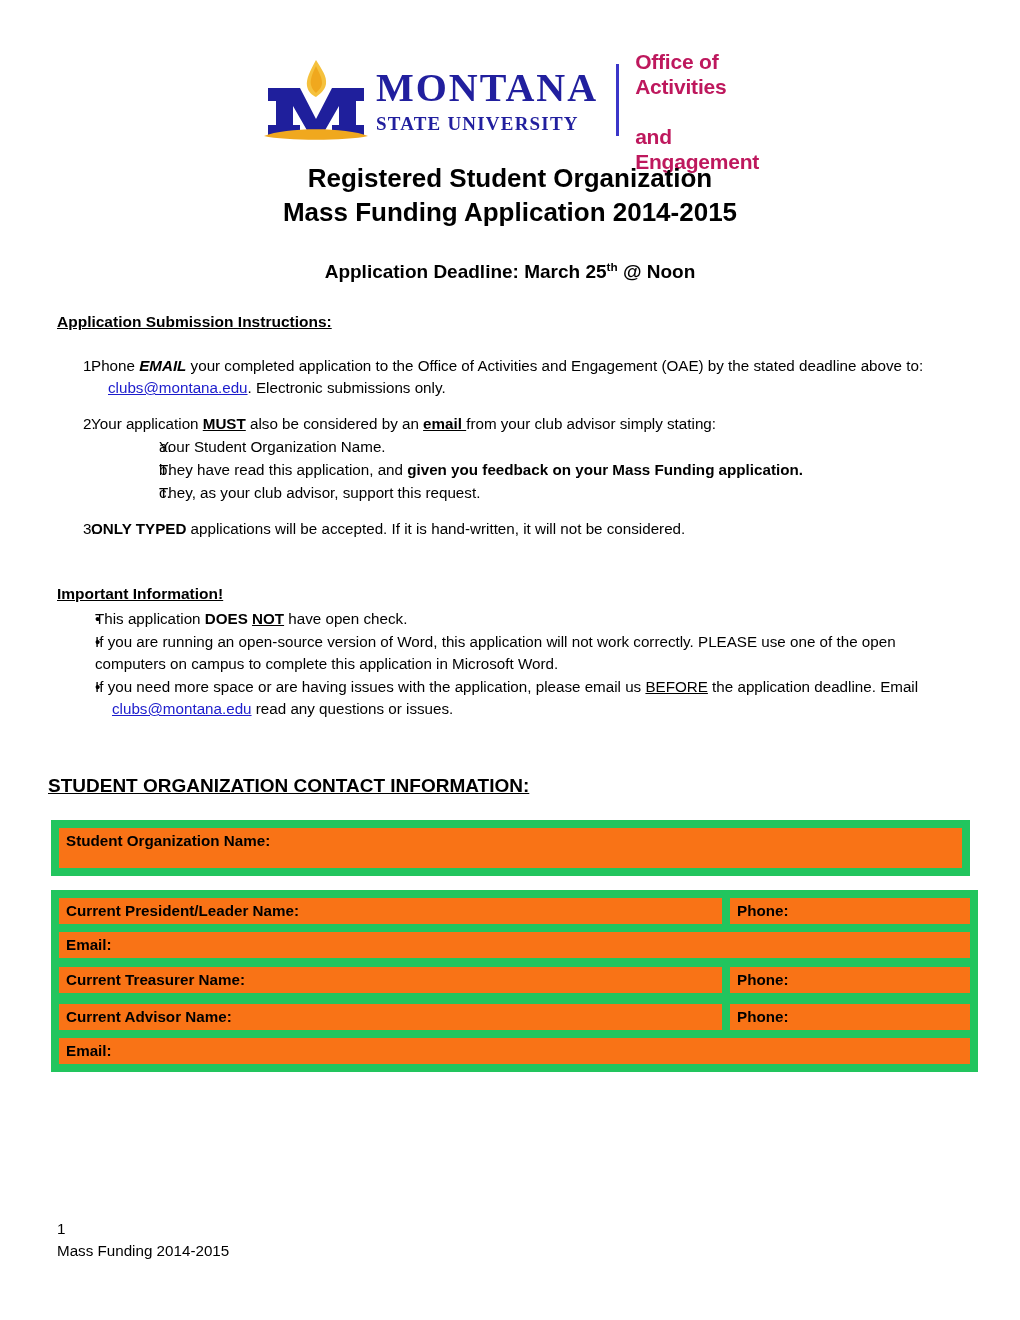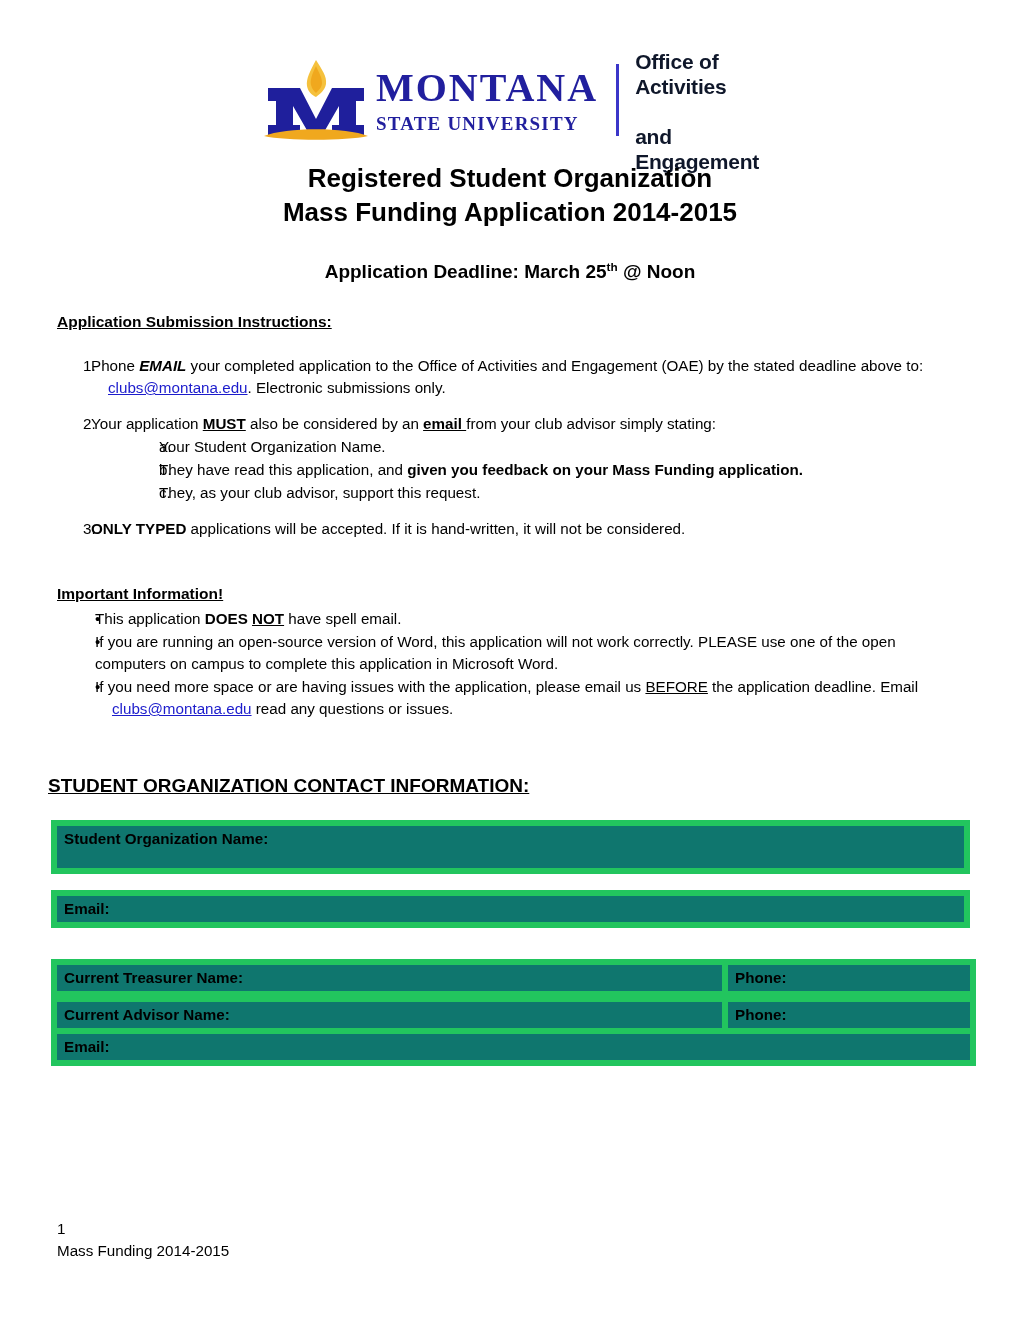--- a/index.html
+++ b/index.html
@@ -66,21 +66,21 @@
     height: 72px;
     background: #3b36c9;
     margin: 0 16px 0 18px;
     flex: none;
   }
   .logo-oae {
     font-family: "Liberation Sans", sans-serif;
     font-weight: bold;
     font-size: 21px;
     line-height: 1.18;
-    color: #0f172a;
+    color: #be185d;
     letter-spacing: -0.2px;
     white-space: pre-line;
   }
 
   
   .doc-title {
     position: absolute;
     left: 0;
     top: 162px;
     width: 1020px;
@@ -191,26 +191,26 @@
   
   .form-table {
     position: absolute;
     left: 51px;
     width: 919px;
     border-collapse: collapse;
     table-layout: fixed;
     box-sizing: border-box;
   }
   .form-table td {
-    border: 6px solid #22c55e;
+    border: 8px solid #22c55e;
     font-weight: bold;
     font-size: 15.2px;
     padding: 4px 7px 5px 7px;
     vertical-align: top;
-    background: #0f766e;
+    background: #f97316;
     box-sizing: border-box;
   }
   .cell-name { width: 671px; }
   .cell-phone { width: 248px; }
   .row-tall td { height: 48px; }
   .row-std td { height: 25px; }
 
   #tbl-org   { top: 820px; }
   #tbl-pres  { top: 890px; }
   #tbl-treas { top: 959px; }
@@ -309,21 +309,21 @@
 
   </div>
 
   <div class="section-head" id="important-head">Important Information!</div>
 
   <div class="blist">
 
     <div class="bitem">
       <span class="bullet">•</span>
       <span class="btext">
-        <span>This application </span><b class="b">DOES </b><b class="bu">NOT</b><span> have spell email.</span>
+        <span>This application </span><b class="b">DOES </b><b class="bu">NOT</b><span> have open check.</span>
       </span>
     </div>
 
     <div class="bitem">
       <span class="bullet">•</span>
       <span class="btext">
         <span>If you are running an open-source version of Word, this application will not work correctly.  PLEASE use one of the open computers on campus to complete this application in Microsoft Word.</span>
       </span>
     </div>
 
@@ -341,20 +341,24 @@
   <table class="form-table" id="tbl-org">
     <tbody>
         <tr class="row-tall">
       <td colspan="2">Student Organization Name:</td>
     </tr>
   </tbody>
     </table>
 
   <table class="form-table" id="tbl-pres">
     <tbody>
+        <tr class="row-std">
+      <td class="cell-name">Current President/Leader Name:</td>
+      <td class="cell-phone">Phone:</td>
+    </tr>
     <tr class="row-std">
       <td colspan="2">Email:</td>
     </tr>
   </tbody>
     </table>
 
   <table class="form-table" id="tbl-treas">
     <tbody>
         <tr class="row-std">
       <td class="cell-name">Current Treasurer Name:</td>

